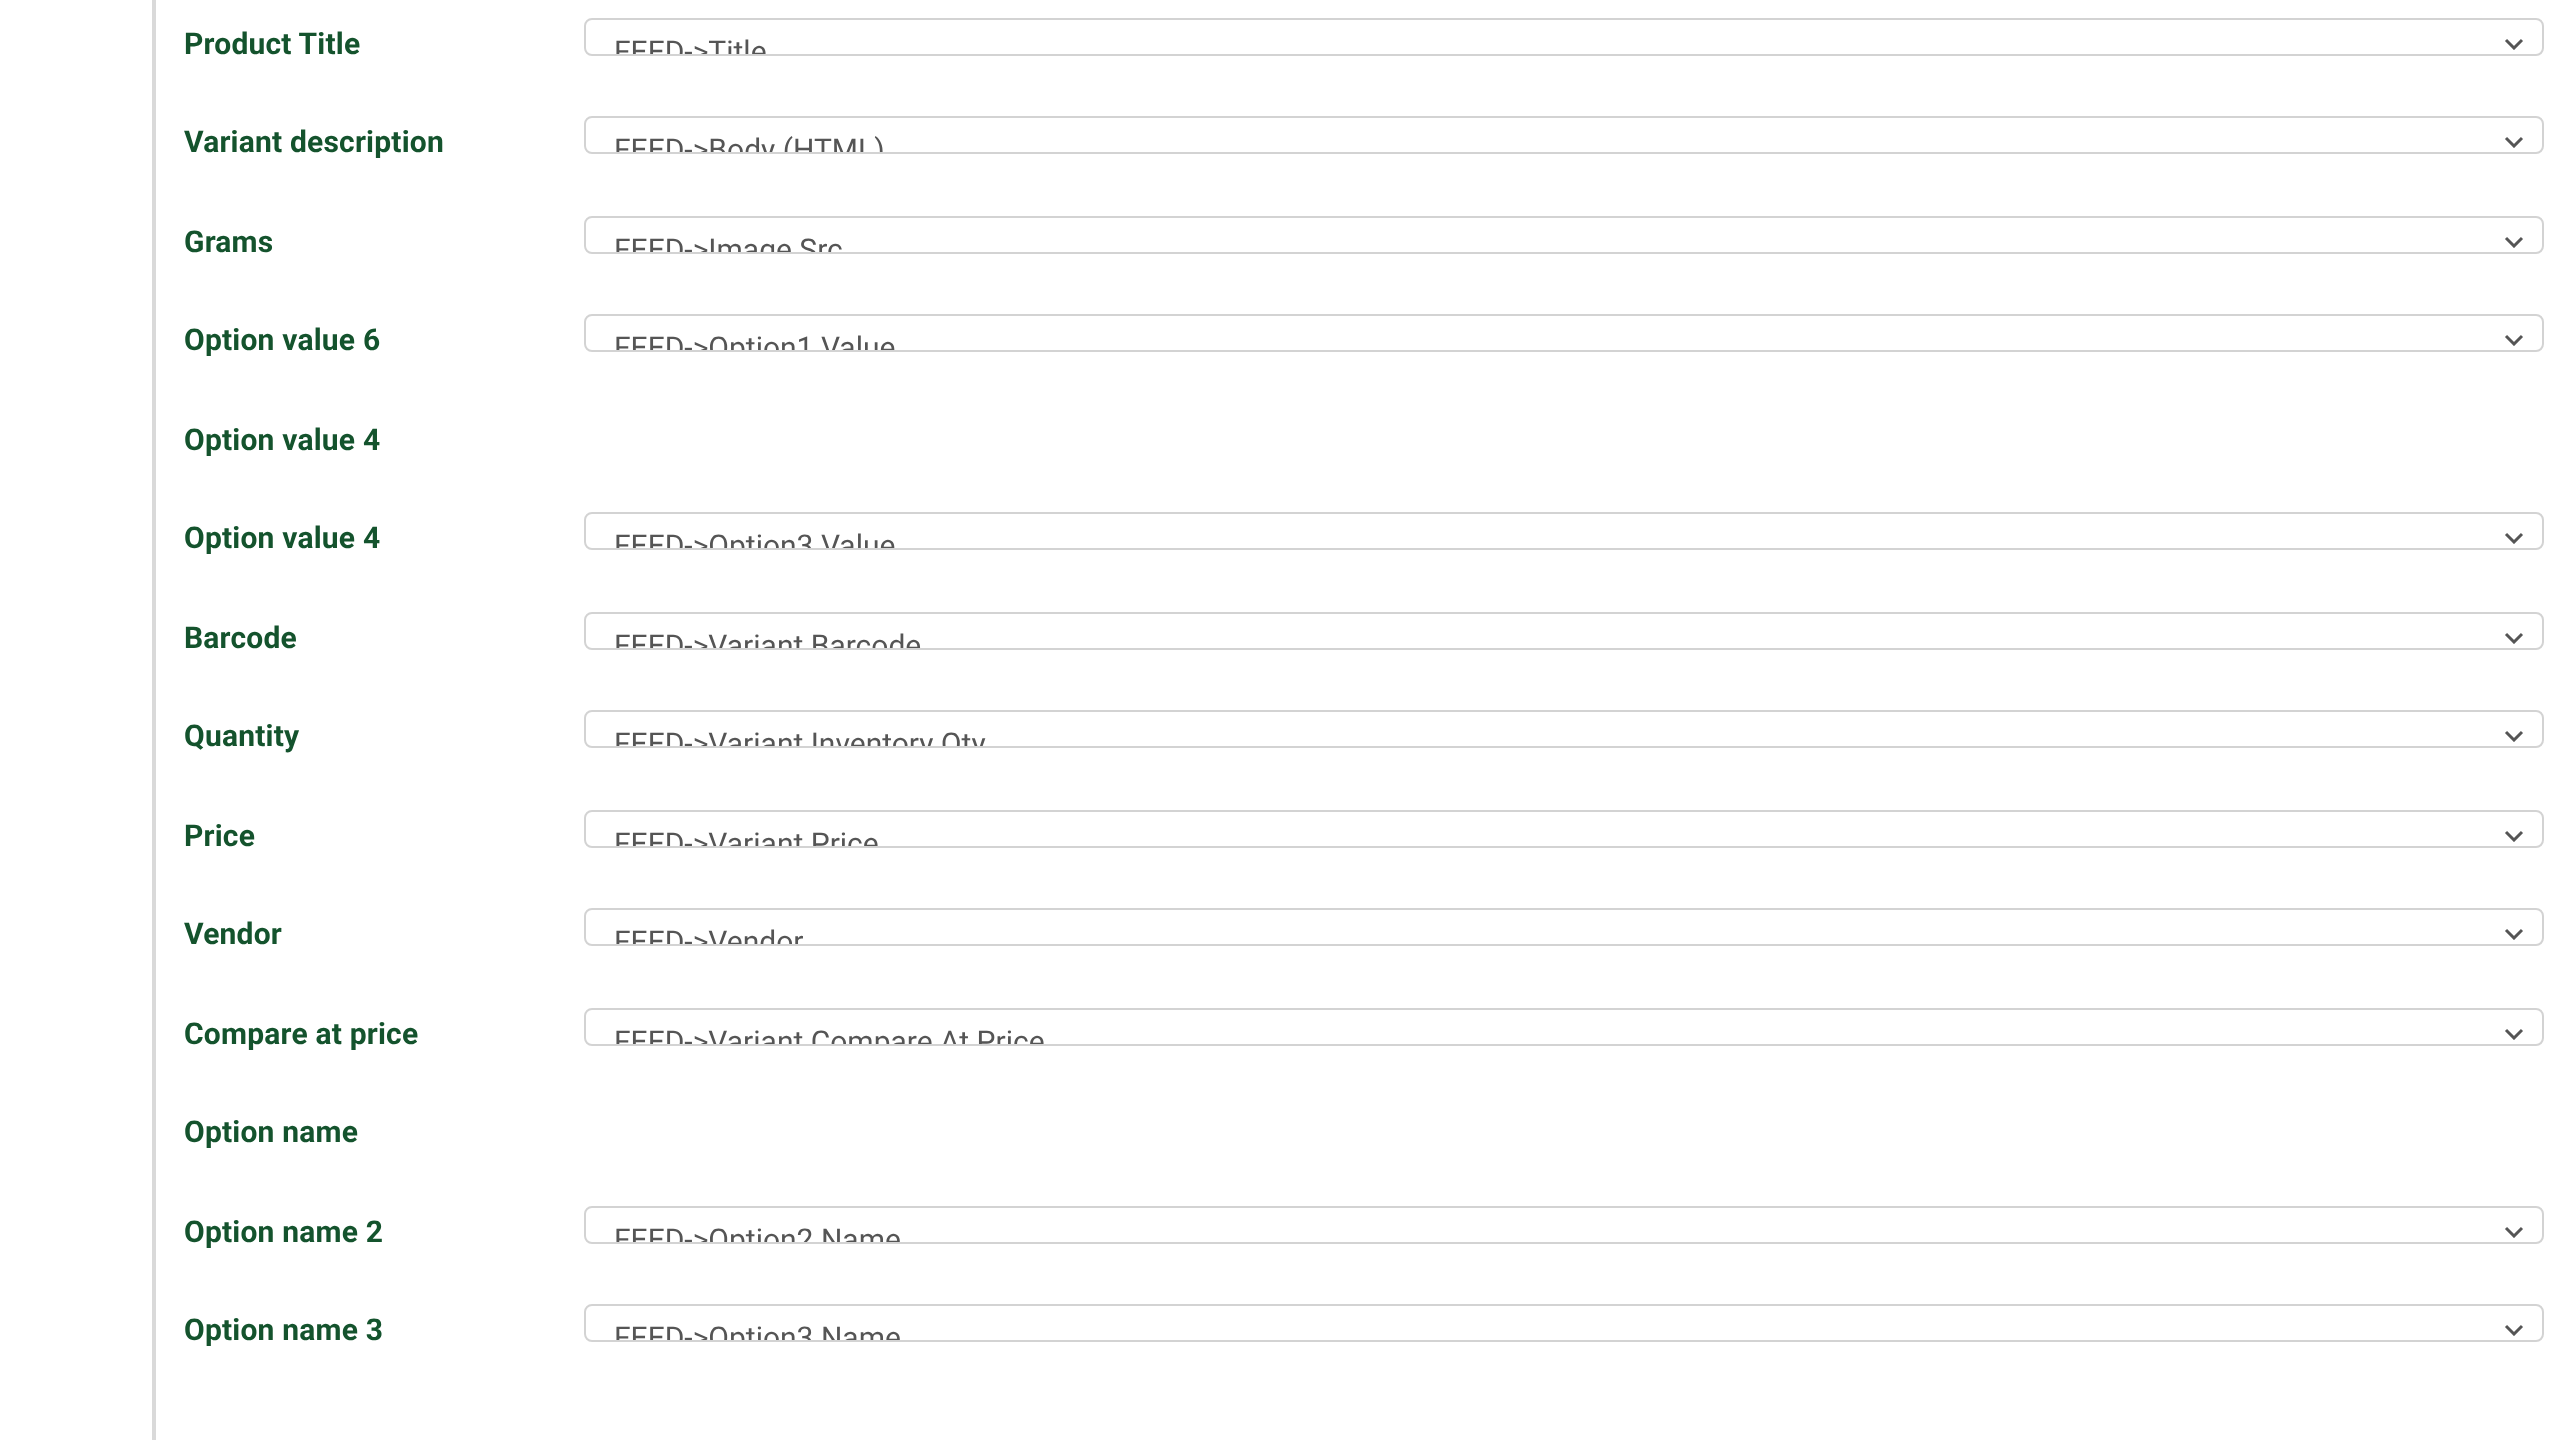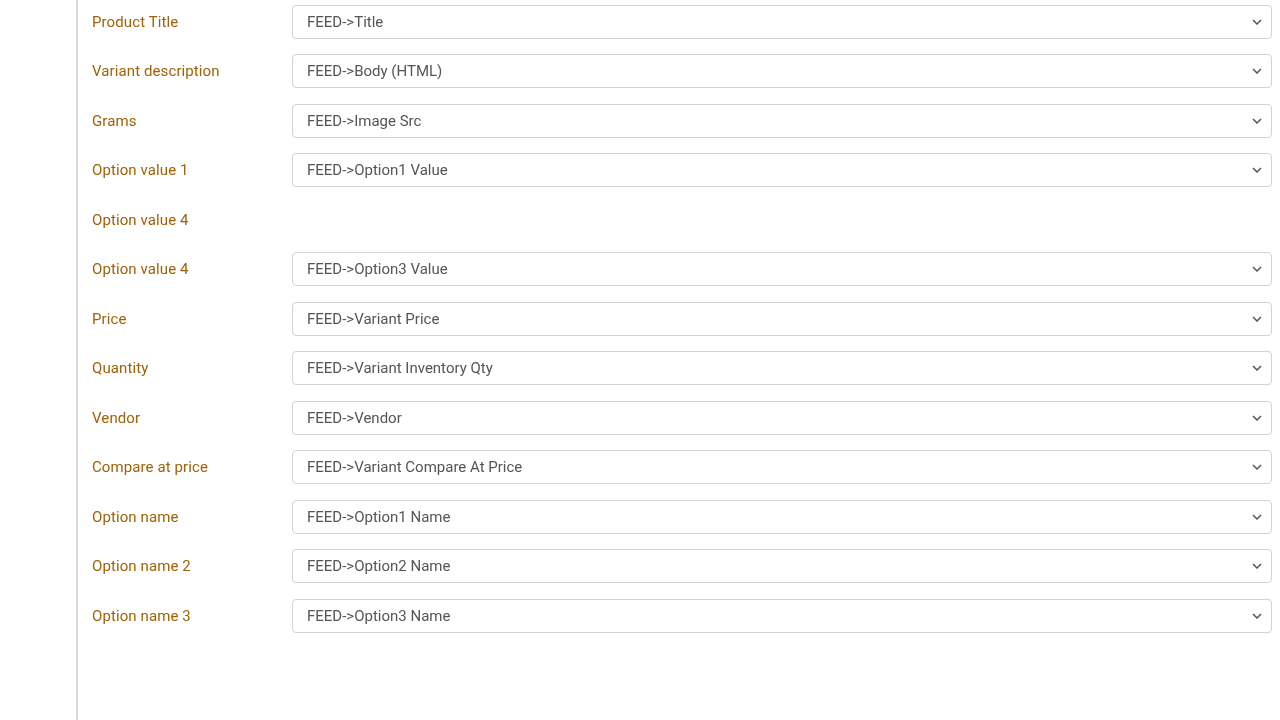--- a/index.html
+++ b/index.html
@@ -25,32 +25,32 @@
     top: -3px;
   }
   .form-row {
     display: flex;
     align-items: center;
     height: 49.5px;
   }
   .form-label {
     width: 200px;
     flex-shrink: 0;
-    font-weight: 400;
-    color: #a16207;
+    font-weight: 700;
+    color: #14532d;
     font-size: 15px;
     letter-spacing: 0.1px;
   }
   .select-wrapper {
     flex: 1;
     position: relative;
   }
   .form-select {
     width: 100%;
-    height: 34px;
+    height: 19px;
     padding: 0 34px 0 14px;
     font-size: 15px;
     color: #555;
     background: #fff;
     border: 1px solid #d3d3d3;
     border-radius: 4px;
     appearance: none;
     -webkit-appearance: none;
     cursor: pointer;
     font-family: inherit;
@@ -95,49 +95,57 @@
     </div>
     <div class="form-row">
       <div class="form-label">Grams</div>
       <div class="select-wrapper"><select class="form-select"><option>FEED-&gt;Image Src</option></select><span class="chevron">
           <svg width="10" height="6" viewBox="0 0 10 6">
             <path d="M1 1 L5 5 L9 1" fill="none" stroke="#555" stroke-width="1.5"></path>
           </svg>
         </span></div>
     </div>
     <div class="form-row">
-      <div class="form-label">Option value 1</div>
+      <div class="form-label">Option value 6</div>
       <div class="select-wrapper"><select class="form-select"><option>FEED-&gt;Option1 Value</option></select><span class="chevron">
           <svg width="10" height="6" viewBox="0 0 10 6">
             <path d="M1 1 L5 5 L9 1" fill="none" stroke="#555" stroke-width="1.5"></path>
           </svg>
         </span></div>
     </div>
     <div class="form-row">
       <div class="form-label">Option value 4</div>
     </div>
     <div class="form-row">
       <div class="form-label">Option value 4</div>
       <div class="select-wrapper"><select class="form-select"><option>FEED-&gt;Option3 Value</option></select><span class="chevron">
           <svg width="10" height="6" viewBox="0 0 10 6">
             <path d="M1 1 L5 5 L9 1" fill="none" stroke="#555" stroke-width="1.5"></path>
           </svg>
         </span></div>
     </div>
     <div class="form-row">
-      <div class="form-label">Price</div>
-      <div class="select-wrapper"><select class="form-select"><option>FEED-&gt;Variant Price</option></select><span class="chevron">
+      <div class="form-label">Barcode</div>
+      <div class="select-wrapper"><select class="form-select"><option>FEED-&gt;Variant Barcode</option></select><span class="chevron">
           <svg width="10" height="6" viewBox="0 0 10 6">
             <path d="M1 1 L5 5 L9 1" fill="none" stroke="#555" stroke-width="1.5"></path>
           </svg>
         </span></div>
     </div>
     <div class="form-row">
       <div class="form-label">Quantity</div>
       <div class="select-wrapper"><select class="form-select"><option>FEED-&gt;Variant Inventory Qty</option></select><span class="chevron">
+          <svg width="10" height="6" viewBox="0 0 10 6">
+            <path d="M1 1 L5 5 L9 1" fill="none" stroke="#555" stroke-width="1.5"></path>
+          </svg>
+        </span></div>
+    </div>
+    <div class="form-row">
+      <div class="form-label">Price</div>
+      <div class="select-wrapper"><select class="form-select"><option>FEED-&gt;Variant Price</option></select><span class="chevron">
           <svg width="10" height="6" viewBox="0 0 10 6">
             <path d="M1 1 L5 5 L9 1" fill="none" stroke="#555" stroke-width="1.5"></path>
           </svg>
         </span></div>
     </div>
     <div class="form-row">
       <div class="form-label">Vendor</div>
       <div class="select-wrapper"><select class="form-select"><option>FEED-&gt;Vendor</option></select><span class="chevron">
           <svg width="10" height="6" viewBox="0 0 10 6">
             <path d="M1 1 L5 5 L9 1" fill="none" stroke="#555" stroke-width="1.5"></path>
@@ -147,25 +155,20 @@
     <div class="form-row">
       <div class="form-label">Compare at price</div>
       <div class="select-wrapper"><select class="form-select"><option>FEED-&gt;Variant Compare At Price</option></select><span class="chevron">
           <svg width="10" height="6" viewBox="0 0 10 6">
             <path d="M1 1 L5 5 L9 1" fill="none" stroke="#555" stroke-width="1.5"></path>
           </svg>
         </span></div>
     </div>
     <div class="form-row">
       <div class="form-label">Option name</div>
-      <div class="select-wrapper"><select class="form-select"><option>FEED-&gt;Option1 Name</option></select><span class="chevron">
-          <svg width="10" height="6" viewBox="0 0 10 6">
-            <path d="M1 1 L5 5 L9 1" fill="none" stroke="#555" stroke-width="1.5"></path>
-          </svg>
-        </span></div>
     </div>
     <div class="form-row">
       <div class="form-label">Option name 2</div>
       <div class="select-wrapper"><select class="form-select"><option>FEED-&gt;Option2 Name</option></select><span class="chevron">
           <svg width="10" height="6" viewBox="0 0 10 6">
             <path d="M1 1 L5 5 L9 1" fill="none" stroke="#555" stroke-width="1.5"></path>
           </svg>
         </span></div>
     </div>
     <div class="form-row">

